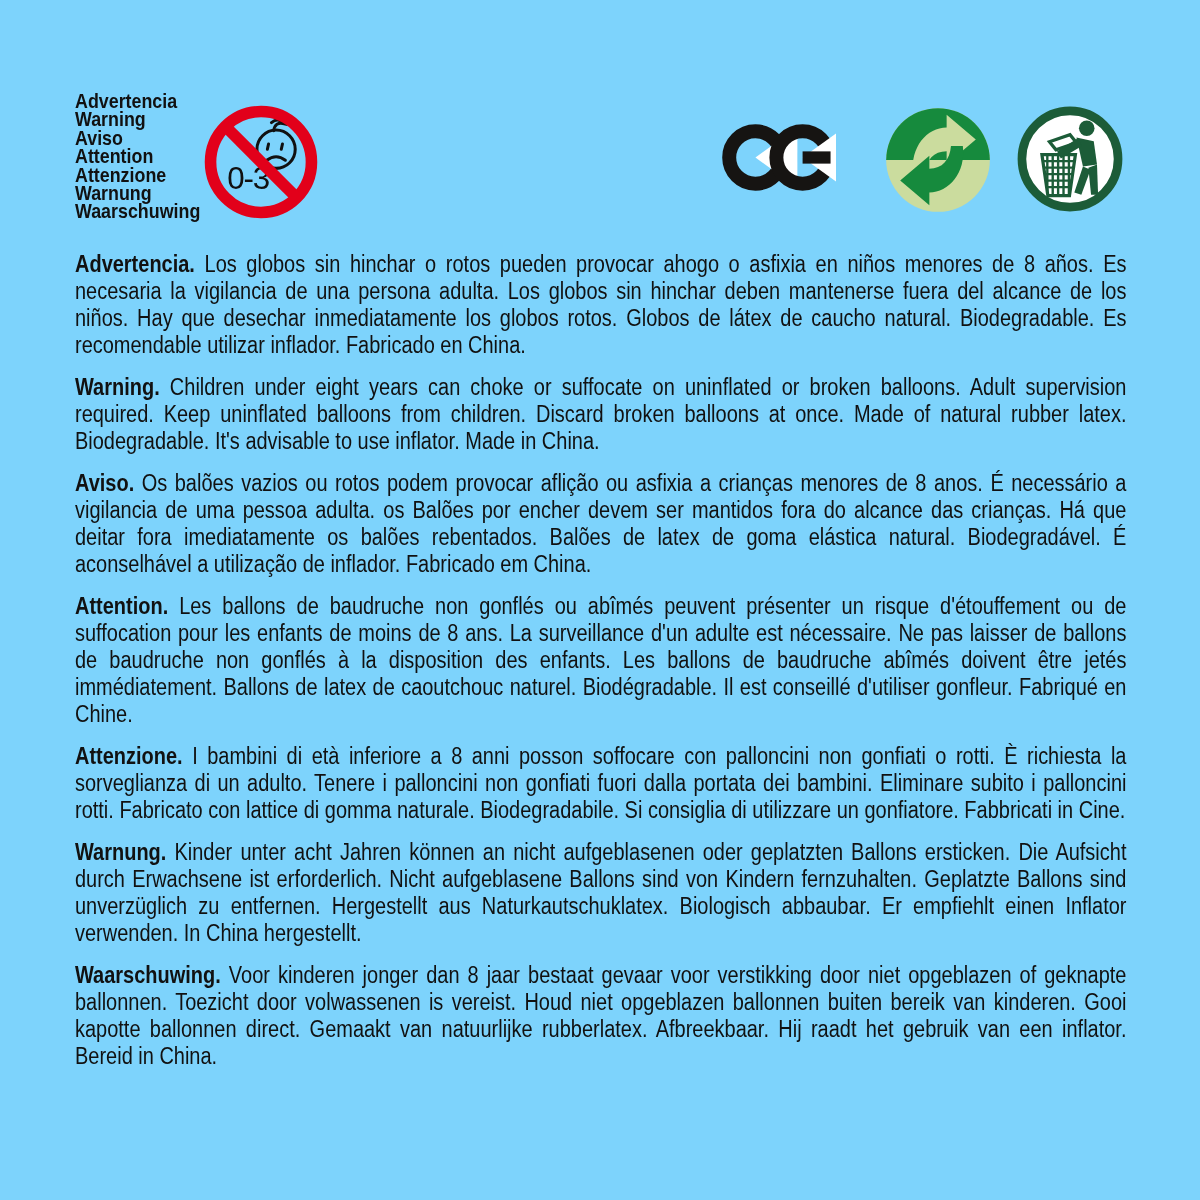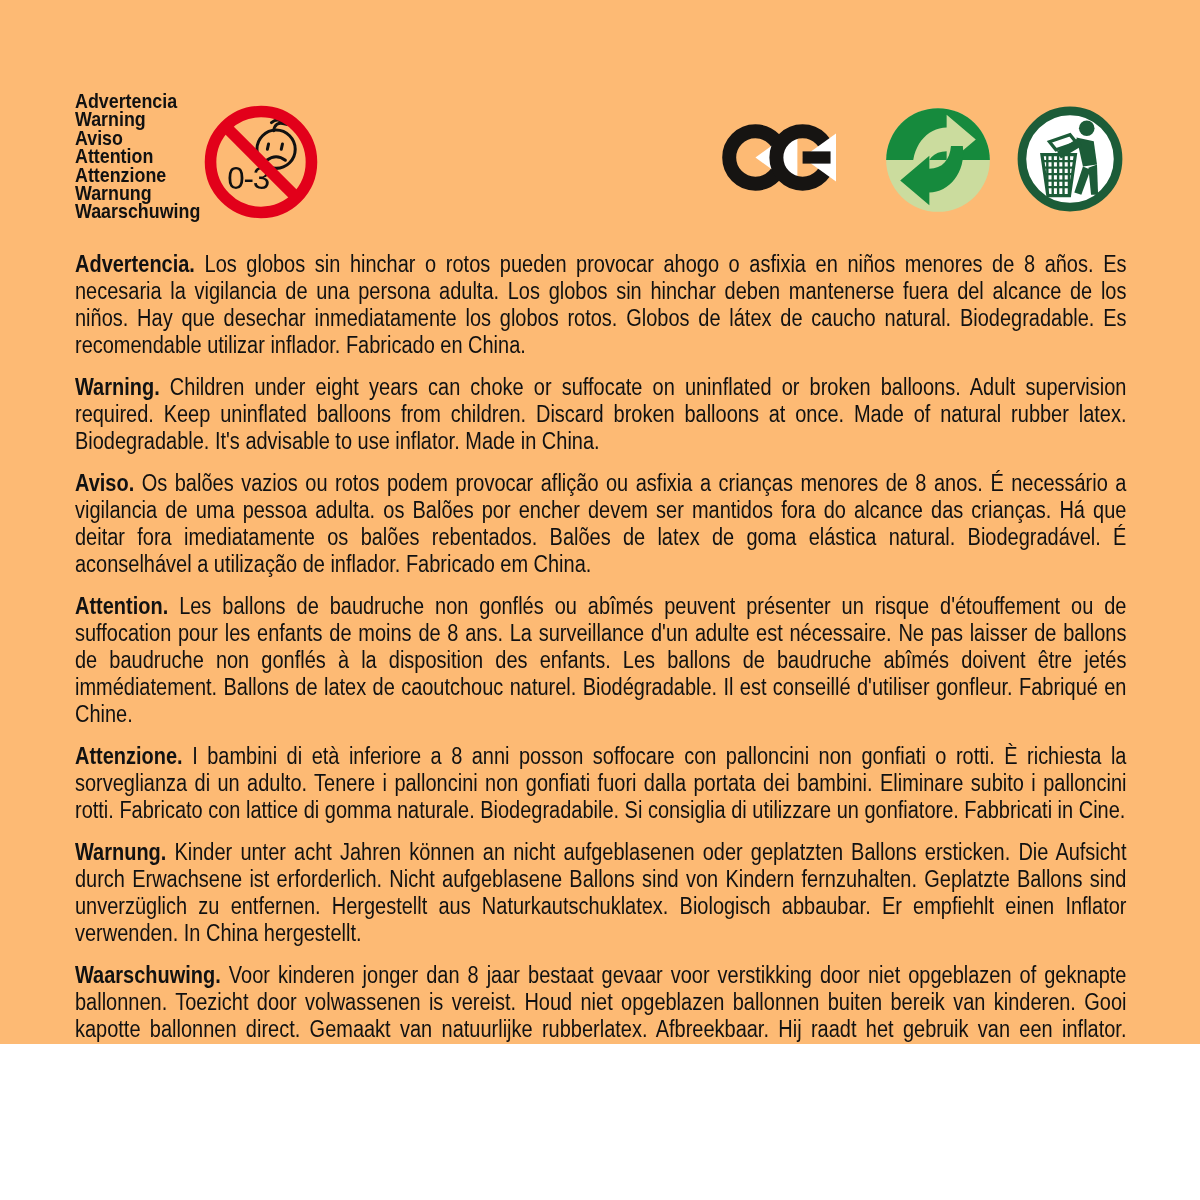--- a/index.html
+++ b/index.html
@@ -1,16 +1,16 @@
 <!DOCTYPE html>
 <html><head>
 <meta charset="utf-8">
 <style>
   html,body{margin:0;padding:0;background:#fff;}
-  .page{position:relative;width:1200px;height:1044px;background:#fdba74;overflow:hidden;
+  .page{position:relative;width:1200px;height:1200px;background:#7dd3fc;overflow:hidden;
         font-family:"Liberation Sans",sans-serif;color:#111;}
   
   .cond{transform:scaleX(0.85);transform-origin:0 0;}
   .warning-words{position:absolute;left:75px;top:92px;width:200px;
                  font-weight:bold;font-size:21px;line-height:18.4px;white-space:nowrap;}
   .icon{position:absolute;}
   .icon-age{left:203px;top:104px;width:116px;height:116px;}
   .icon-ce{left:722px;top:116px;width:114px;height:83px;}
   .icon-greendot{left:884px;top:106px;width:108px;height:108px;}
   .icon-tidyman{left:1016px;top:105px;width:108px;height:108px;}

